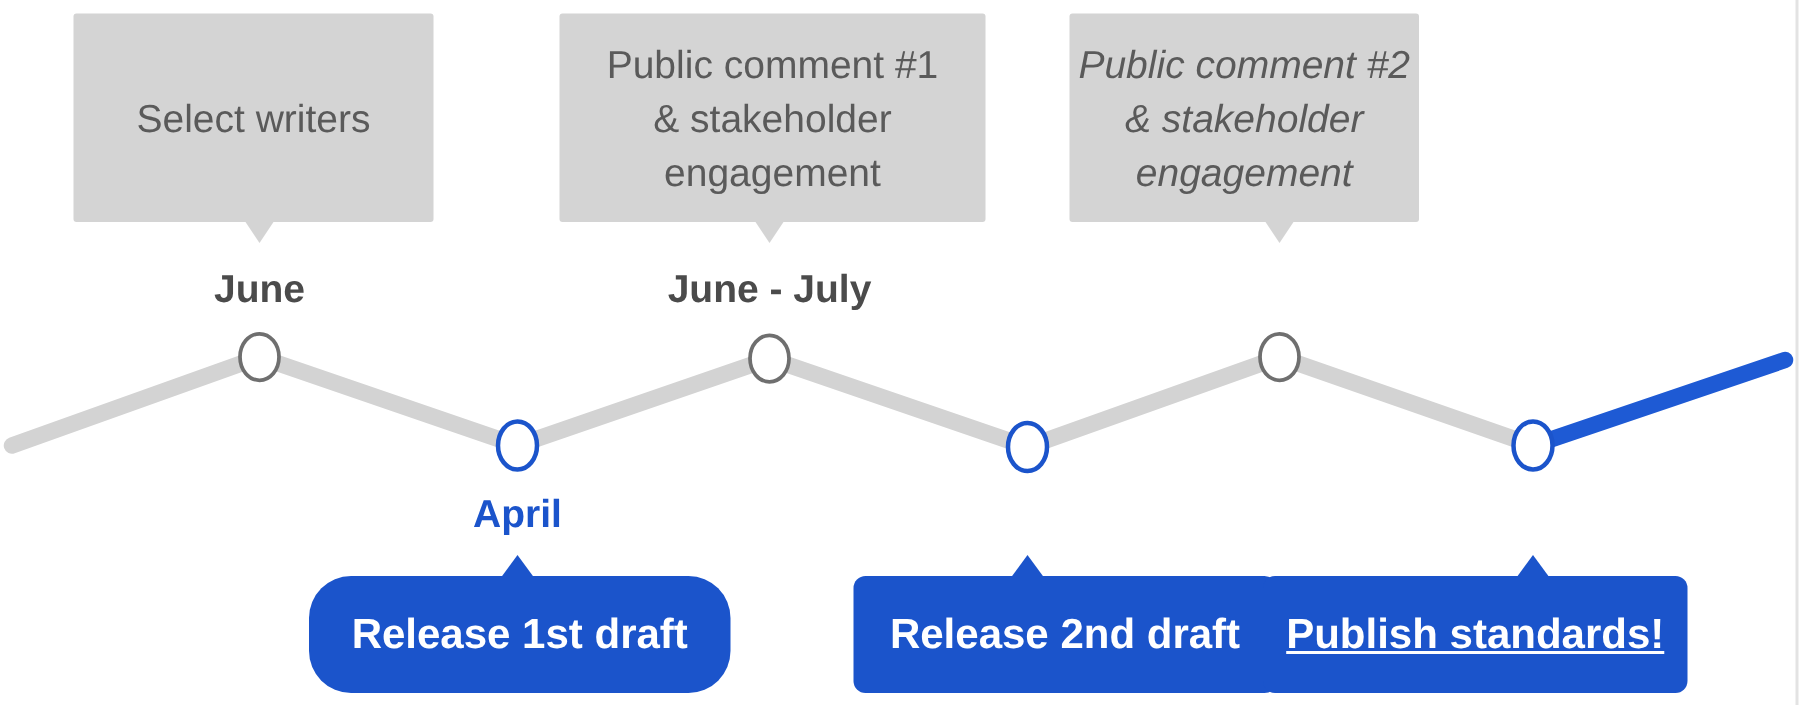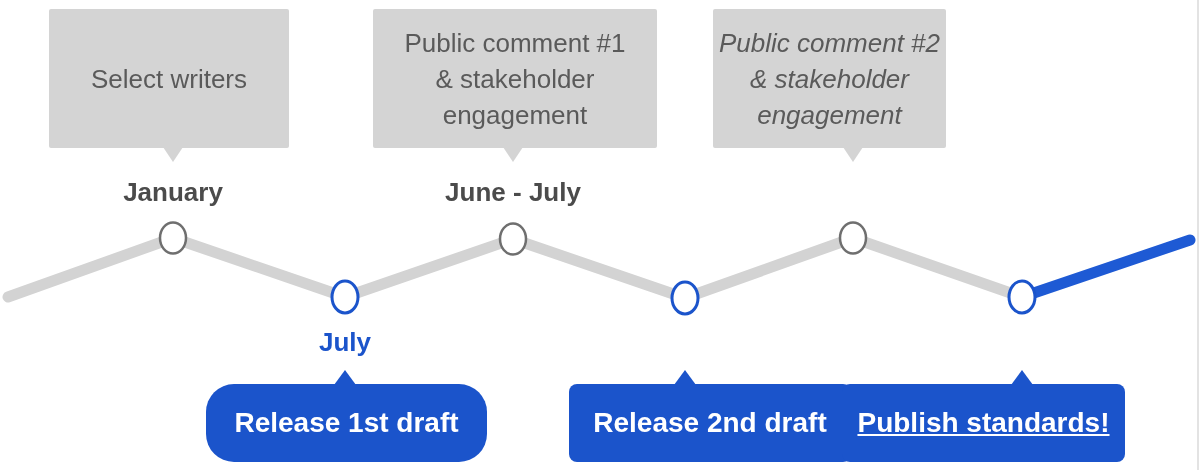--- a/index.html
+++ b/index.html
@@ -86,24 +86,24 @@
   <div class="gbubble" style="left:373px;width:284px;">Public comment #1
 &amp; stakeholder
 engagement</div>
   <div class="gtail" style="left:503px;"></div>
 
   <div class="gbubble" style="left:713px;width:233px;font-style:italic;">Public comment #2
 &amp; stakeholder
 engagement</div>
   <div class="gtail" style="left:843px;"></div>
 
-  <div class="top-label" style="left:173px;">January</div>
+  <div class="top-label" style="left:173px;">June</div>
   <div class="top-label" style="left:513px;">June - July</div>
 
-  <div class="blue-label" style="left:345px;">July</div>
+  <div class="blue-label" style="left:345px;">April</div>
 
   <div class="btail" style="left:334px;"></div>
   <div class="bbubble" style="left:206px;width:281px;border-radius:28px;">Release 1st draft</div>
 
   <div class="btail" style="left:674px;"></div>
   <div class="bbubble" style="left:569px;width:282px;">Release 2nd draft</div>
 
   <div class="btail" style="left:1011px;"></div>
   <div class="bbubble" style="left:842px;width:283px;text-decoration:underline;">Publish standards!</div>
 

